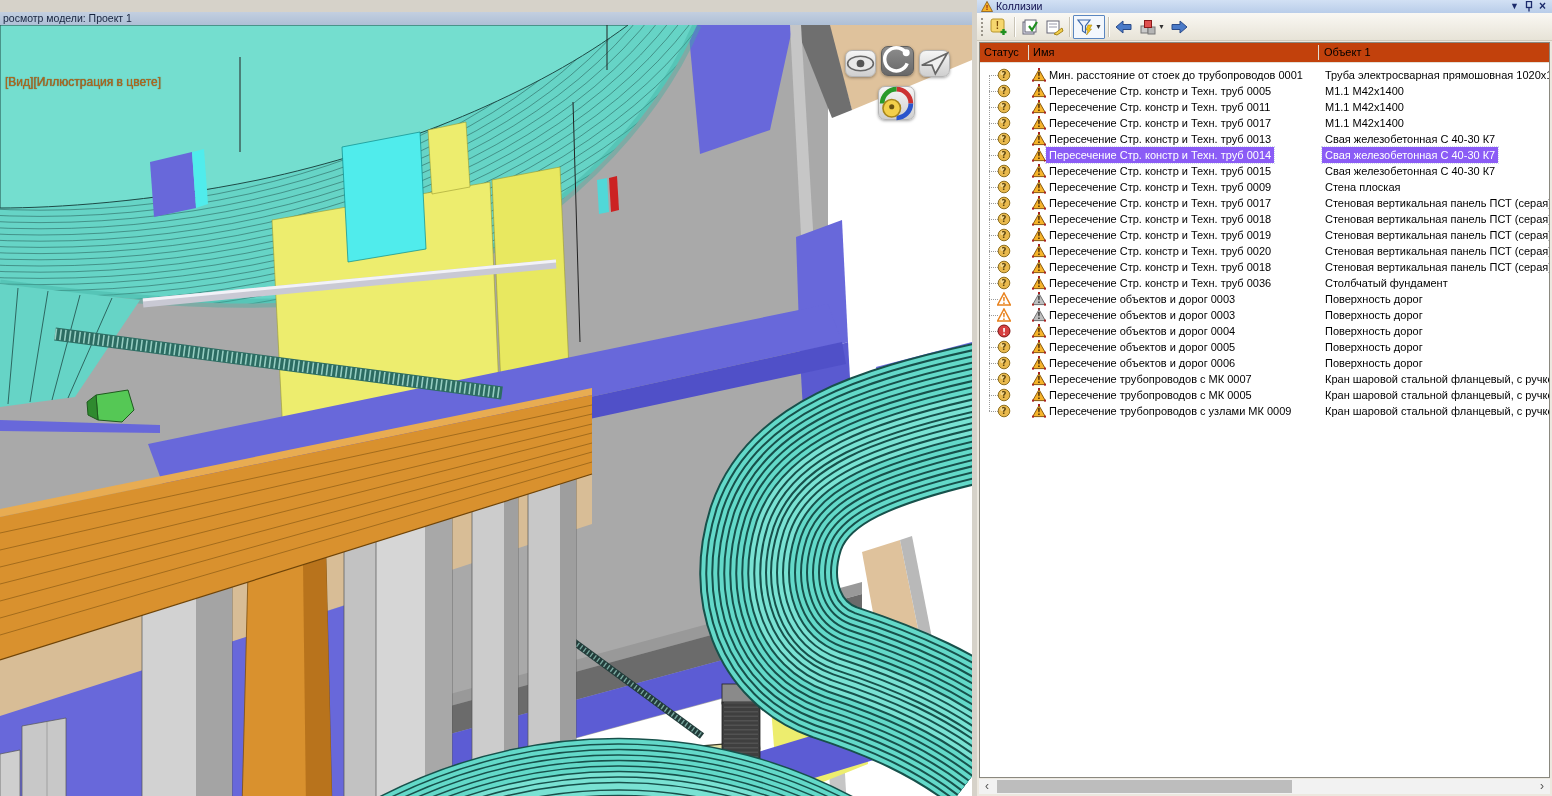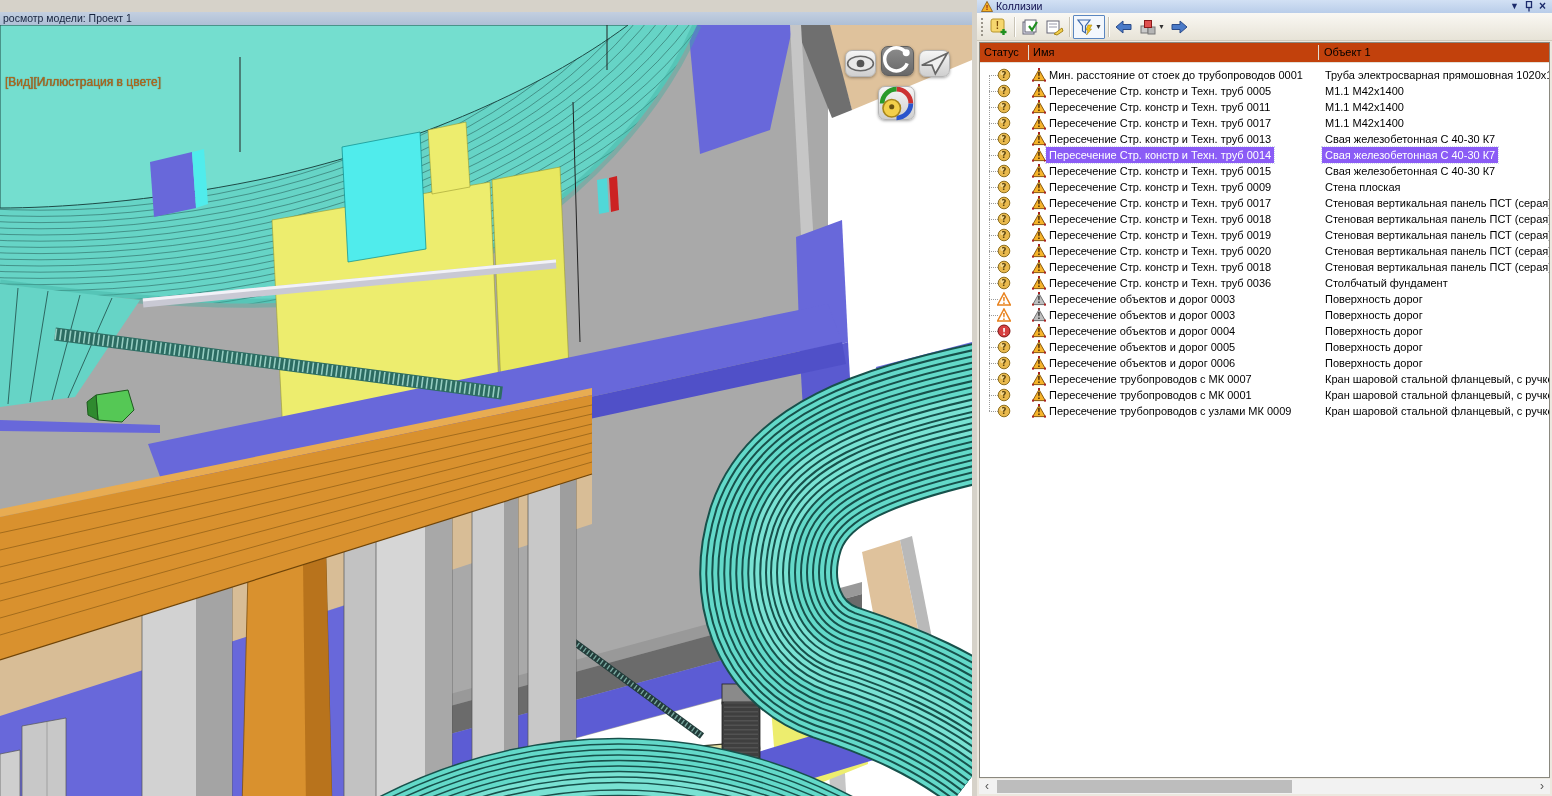--- a/index.html
+++ b/index.html
@@ -880,21 +880,21 @@
             </span>
             <span class="tri">
               <svg viewBox="0 0 14 14">
                 <polygon points="7,1.5 13.3,12.6 0.7,12.6" fill="#f6b32a" stroke="#8a5a10"></polygon>
                 <text x="7" y="11.4" font-size="8.5" text-anchor="middle" fill="#4a2a05">!</text>
                 <rect x="6" y="0" width="2" height="2" fill="#a22"></rect>
                 <rect x="0" y="11.6" width="2" height="2" fill="#a22"></rect>
                 <rect x="12" y="11.6" width="2" height="2" fill="#a22"></rect>
               </svg>
             </span>
-            <span class="nm">Пересечение трубопроводов с МК 0001</span>
+            <span class="nm">Пересечение трубопроводов с МК 0005</span>
             <span class="ob">Кран шаровой стальной фланцевый, с ручкой</span>
           </div>
           <div class="lrow" style="top: 360px;">
             <i class="stub"></i>
             <span class="stat">
               <svg viewBox="0 0 14 14">
                 <circle cx="7" cy="7" r="5.8" fill="#e9b94d" stroke="#8f6f1e"></circle>
                 <circle cx="5.5" cy="5" r="2.2" fill="#f6dc95" opacity="0.8"></circle>
                 <text x="7" y="10.3" font-size="8.5" text-anchor="middle" fill="#5f4710">?</text>
               </svg>

